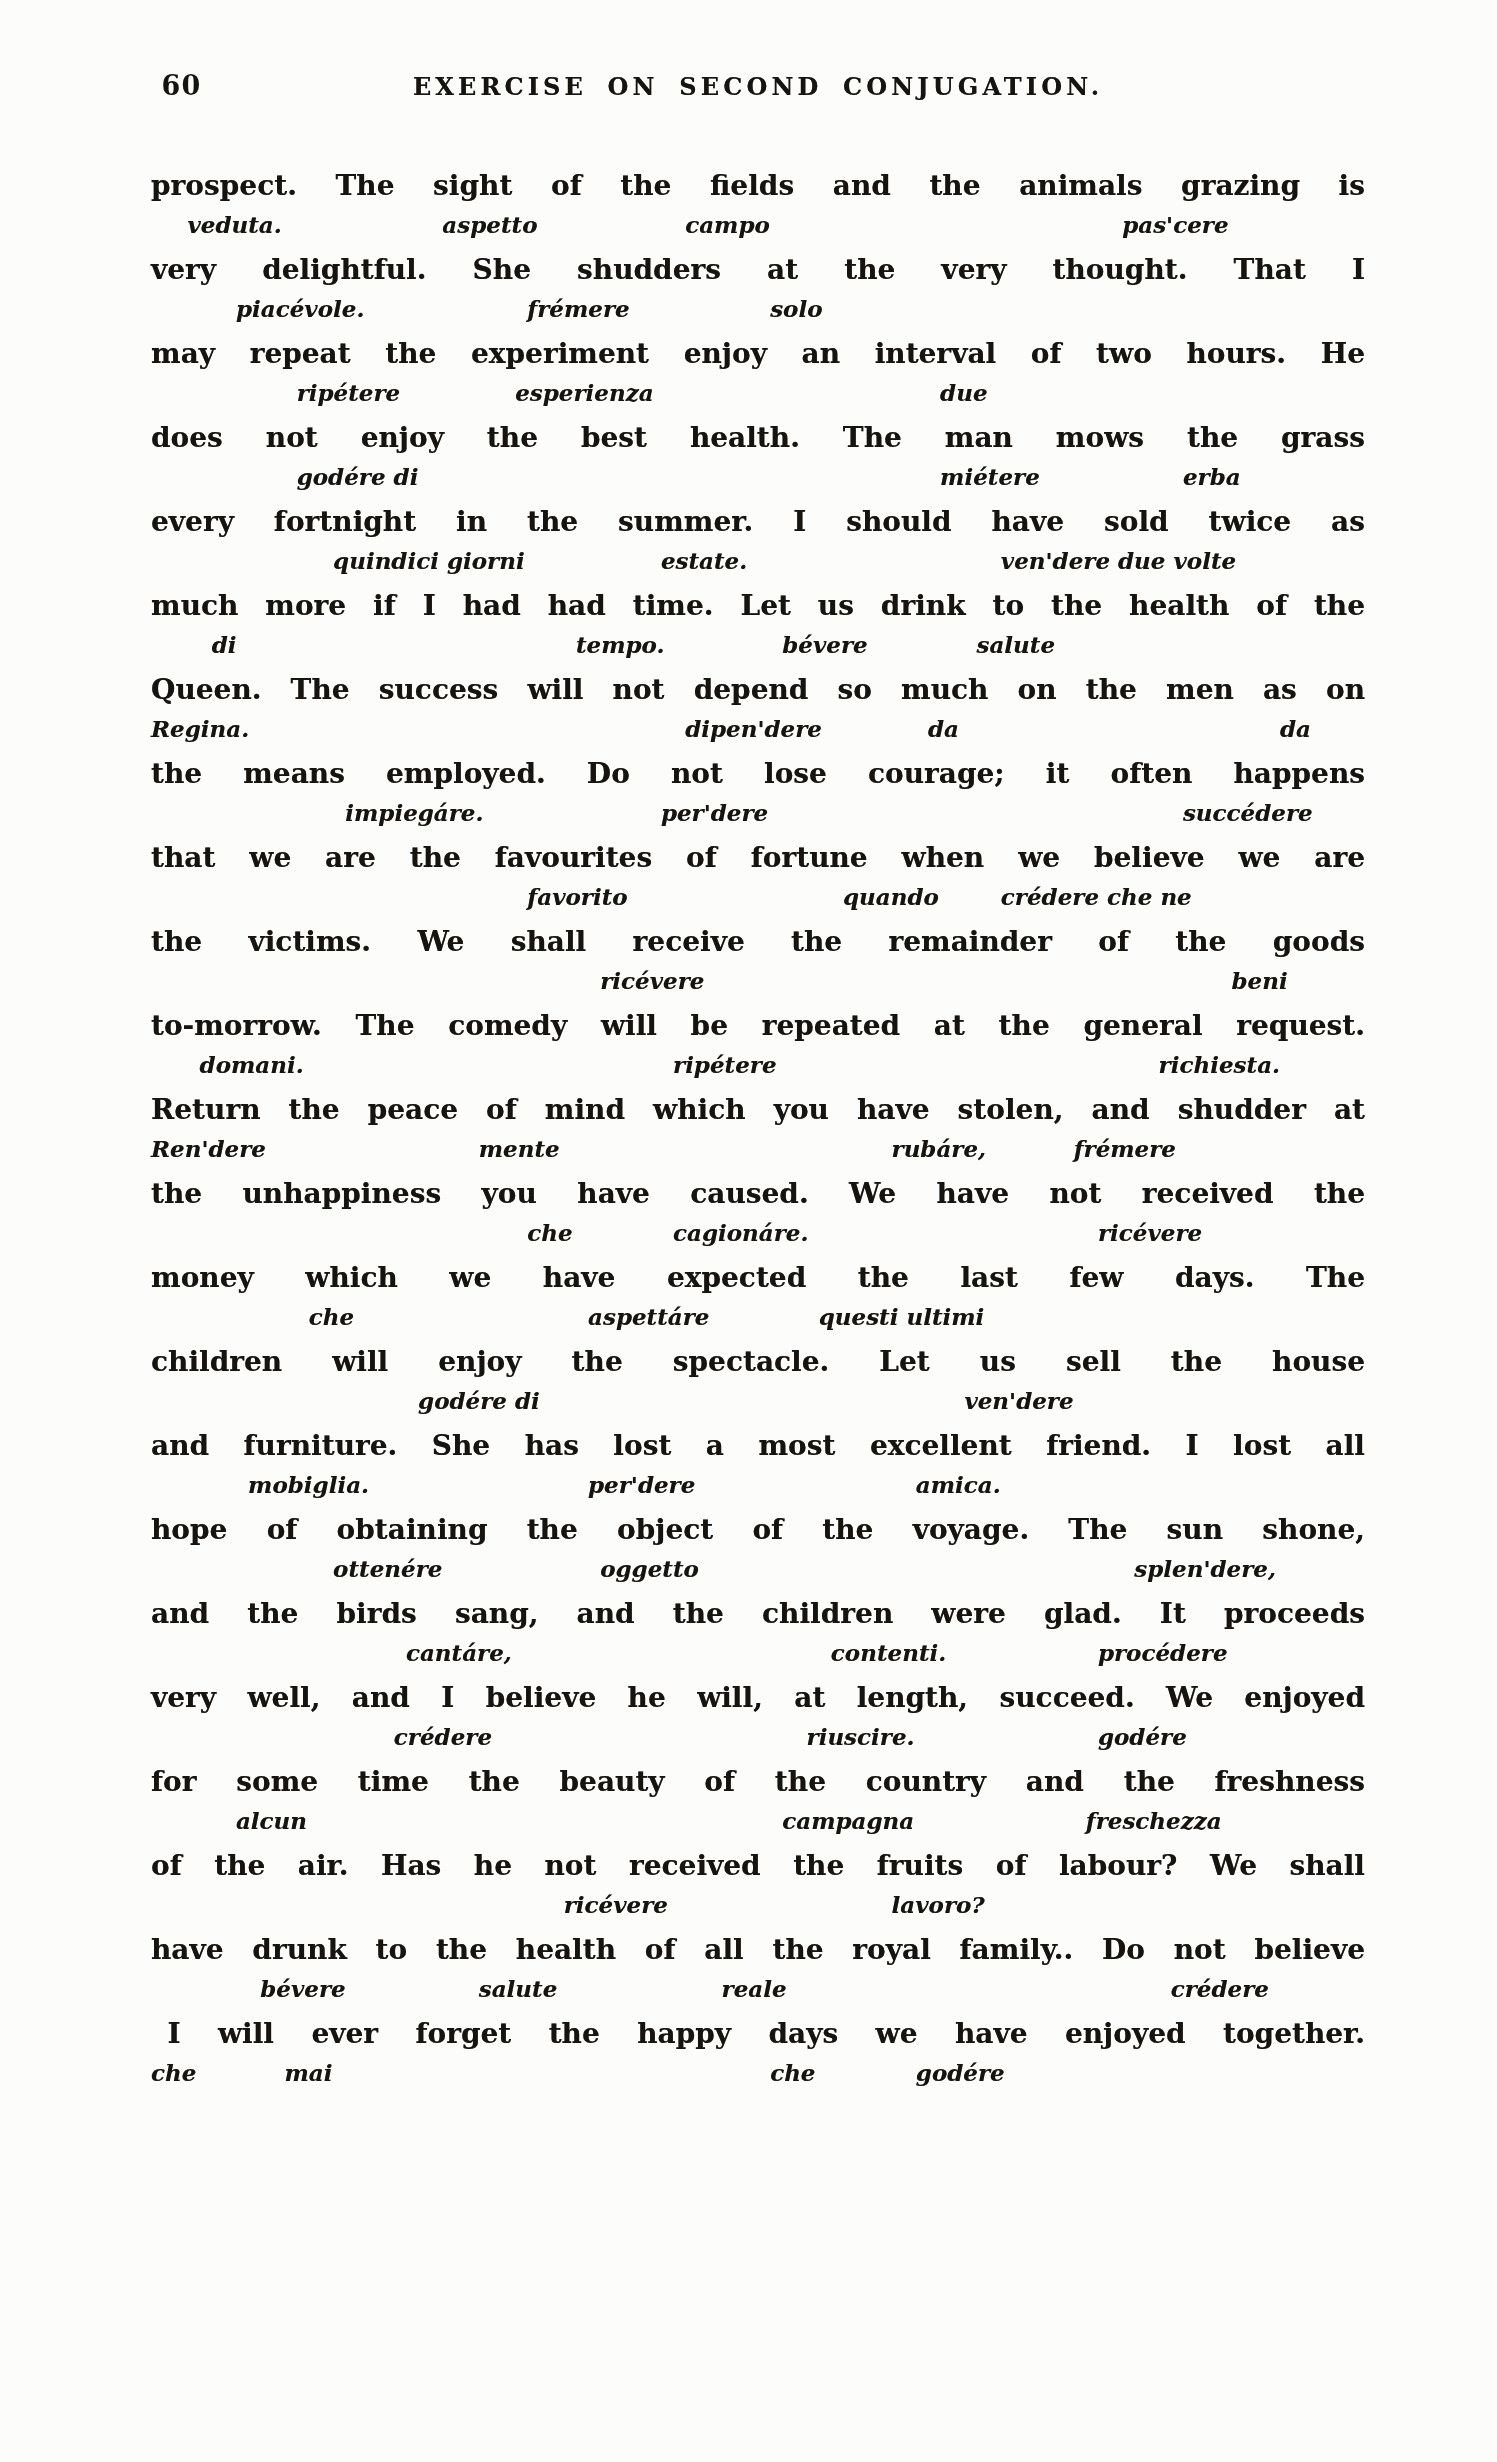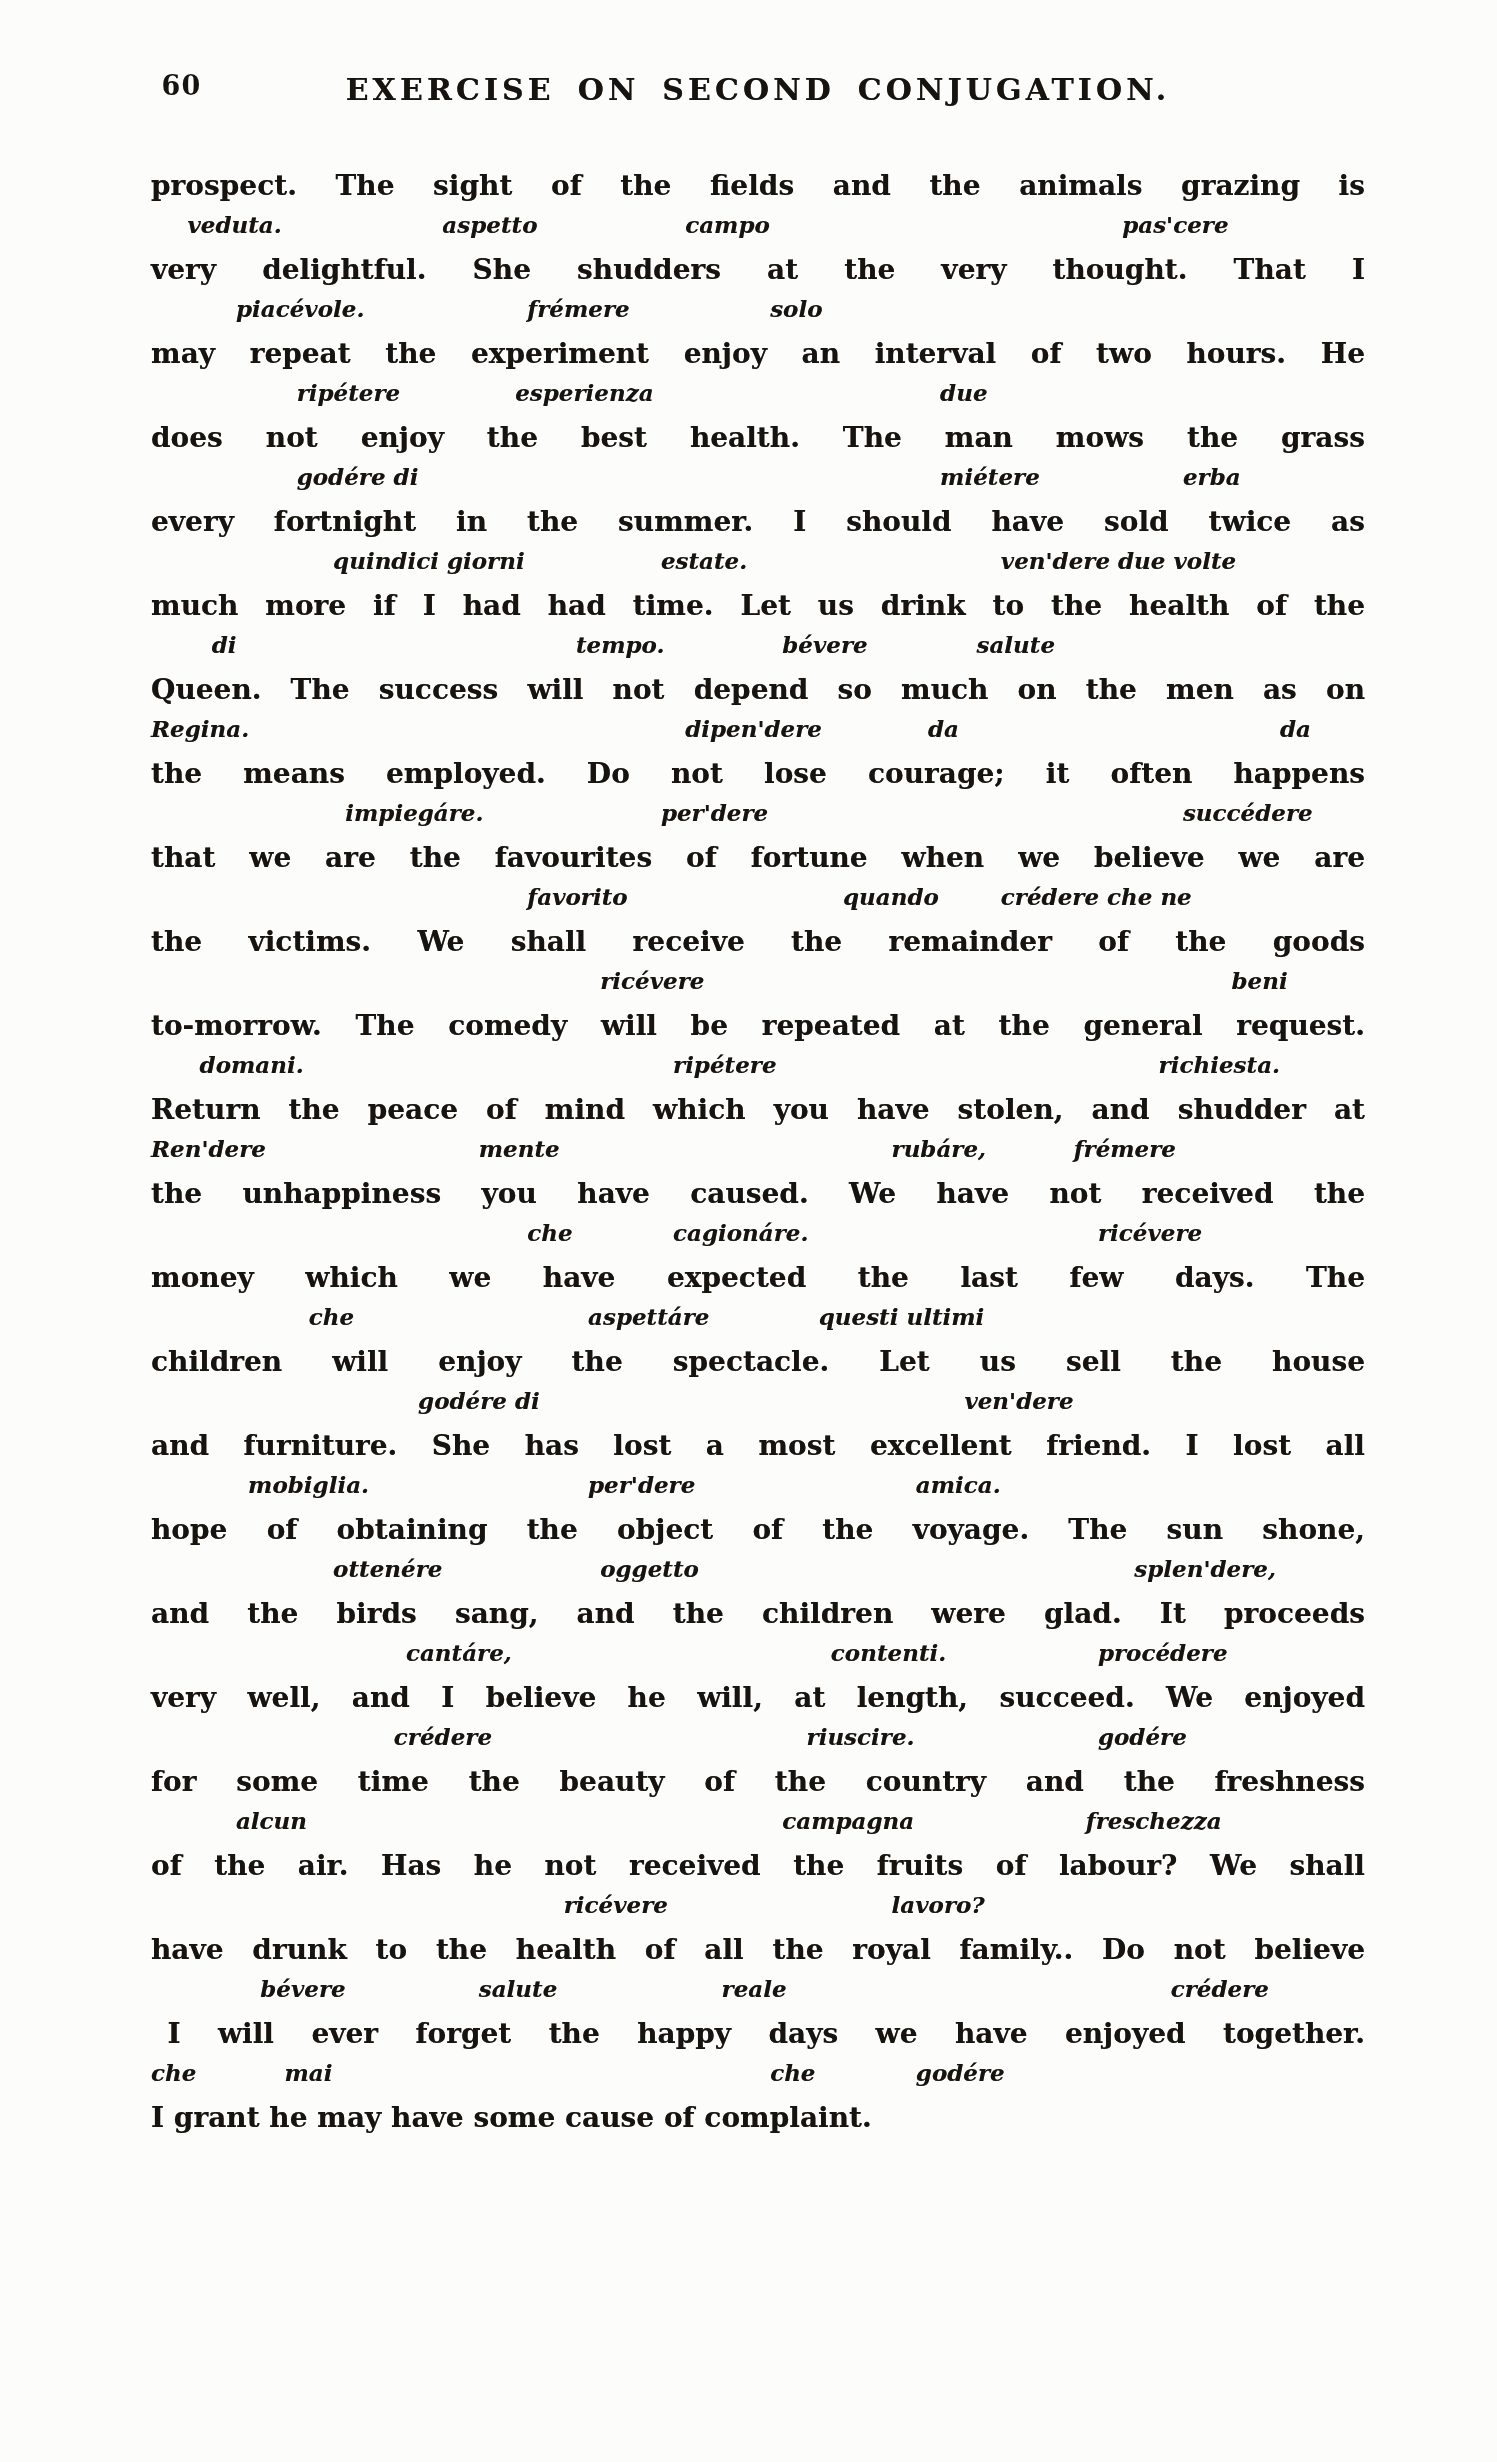--- a/index.html
+++ b/index.html
@@ -33,21 +33,21 @@
     font-size: 27px;
     font-weight: bold;
     letter-spacing: 1.2px;
   }
   .running-title {
     position: absolute;
     left: 0;
     right: 0;
     top: 2.4px;
     text-align: center;
-    font-size: 30px;
+    font-size: 24px;
     font-weight: bold;
     letter-spacing: 4.1px;
     word-spacing: 8.3px;
     text-shadow: 0 0 0.6px rgba(10,8,5,0.55);
   }
   .exercise-body {
     position: absolute;
     left: 151px;
     top: 164px;
     width: 1214px;
@@ -272,17 +272,16 @@
       <div class="pair">
         <div class="en indent">I will ever forget the happy days we have enjoyed together.</div>
         <div class="gloss">
           <span style="left: 0%;">che</span>
           <span style="left: 11%;">mai</span>
           <span style="left: 51%;">che</span>
           <span style="left: 63%;">godére</span>
         </div>
       </div>
       <div class="pair">
-        <div class="en no-just">I grant he may have some cause of complaint.</div>
       </div>
     </div>
 </div>
 
 
 </body></html>

